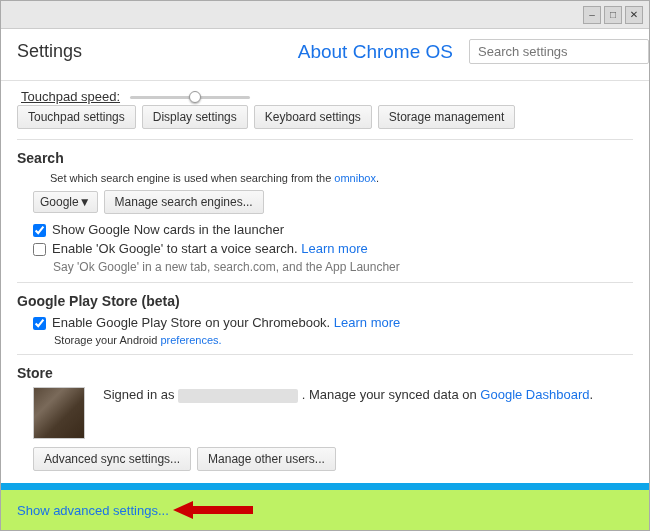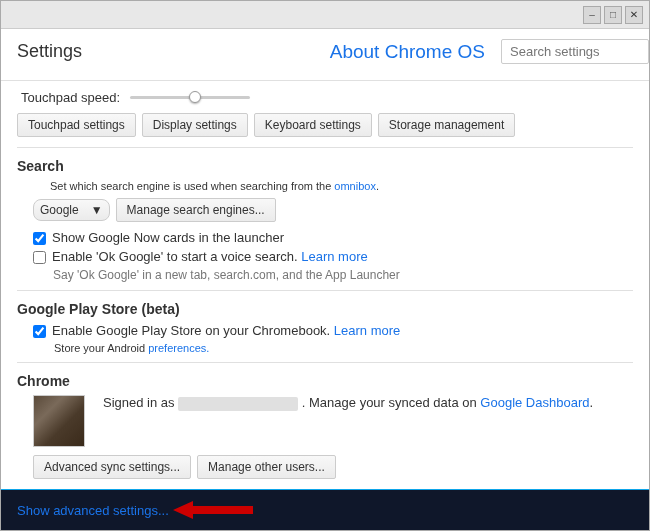--- a/index.html
+++ b/index.html
@@ -65,39 +65,39 @@
       color: #1a73e8;
       text-decoration: none;
       font-size: 19px;
       cursor: pointer;
     }
     .search-box {
       border: 1px solid #ccc;
       border-radius: 2px;
       padding: 4px 8px;
       font-size: 13px;
-      width: 148px;
+      width: 180px;
       outline: none;
       color: #999;
     }
     .content {
       flex: 1;
       overflow-y: auto;
       padding: 0 16px 16px 16px;
     }
     .divider {
       border: none;
       border-top: 1px solid #e0e0e0;
       margin: 8px 0;
     }
     .touchpad-row {
       display: flex;
-      align-items: center;
-      margin-bottom: 8px;
+      align-items: flex-start;
       padding-left: 4px;
+      text-decoration: underline;
     }
     .touchpad-label {
       font-size: 13px;
       margin-right: 10px;
       color: #333;
     }
     .slider-container {
       position: relative;
       width: 120px;
       height: 16px;
@@ -164,24 +164,24 @@
       gap: 6px;
       margin-bottom: 8px;
     }
     .select-btn {
       border: 1px solid #ccc;
       background: linear-gradient(#f8f8f8, #ebebeb);
       padding: 3px 6px;
       font-size: 12px;
       color: #333;
       cursor: pointer;
-      border-radius: 8px;
+      border-radius: 2px;
       display: flex;
       align-items: flex-end;
-      gap: 12px;
+      gap: 0;
     }
     .checkbox-row {
       display: flex;
       align-items: flex-start;
       margin-bottom: 4px;
       gap: 6px;
     }
     .checkbox-row input[type=checkbox] {
       margin-top: 2px;
       flex-shrink: 0;
@@ -220,27 +220,27 @@
     }
     .name-placeholder {
       display: inline-block;
       background: #e0e0e0;
       width: 120px;
       height: 14px;
       vertical-align: middle;
       border-radius: 2px;
     }
     .footer-area {
-      border-top: 1px solid #0ea5e9;
+      border-top: 7px solid #0ea5e9;
       padding: 10px 16px;
       display: flex;
       align-items: center;
       gap: 4px;
       flex-shrink: 0;
-      background: #0f172a;
+      background: #bef264;
       position: relative;
     }
     .show-advanced-link {
       color: #1a73e8;
       text-decoration: none;
       font-size: 13px;
       cursor: pointer;
     }
   </style>
 </head>
@@ -315,28 +315,28 @@
     <div class="section-title">Google Play Store (beta)</div>
     <div class="section-content">
       <div class="checkbox-row">
         <input type="checkbox" checked="" style="">
         <span>
           <span>Enable Google Play Store on your Chromebook.</span>
           <a class="link">Learn more</a>
         </span>
       </div>
       <div class="desc-text" style="padding-left:4px; margin-top:2px;">
-        <span>Store your Android</span>
+        <span>Storage your Android</span>
         <a class="link">preferences.</a>
       </div>
     </div>
 
     <hr class="divider">
 
-    <div class="section-title">Chrome</div>
+    <div class="section-title">Store</div>
     <div class="section-content">
       <div class="people-section">
         <div class="avatar">
           <div class="avatar-img"></div>
         </div>
         <div class="people-info">
           <div class="signed-in-row">
             <span>Signed in as</span>
             <span class="name-placeholder"></span>
             <span>. Manage your synced data on</span>

